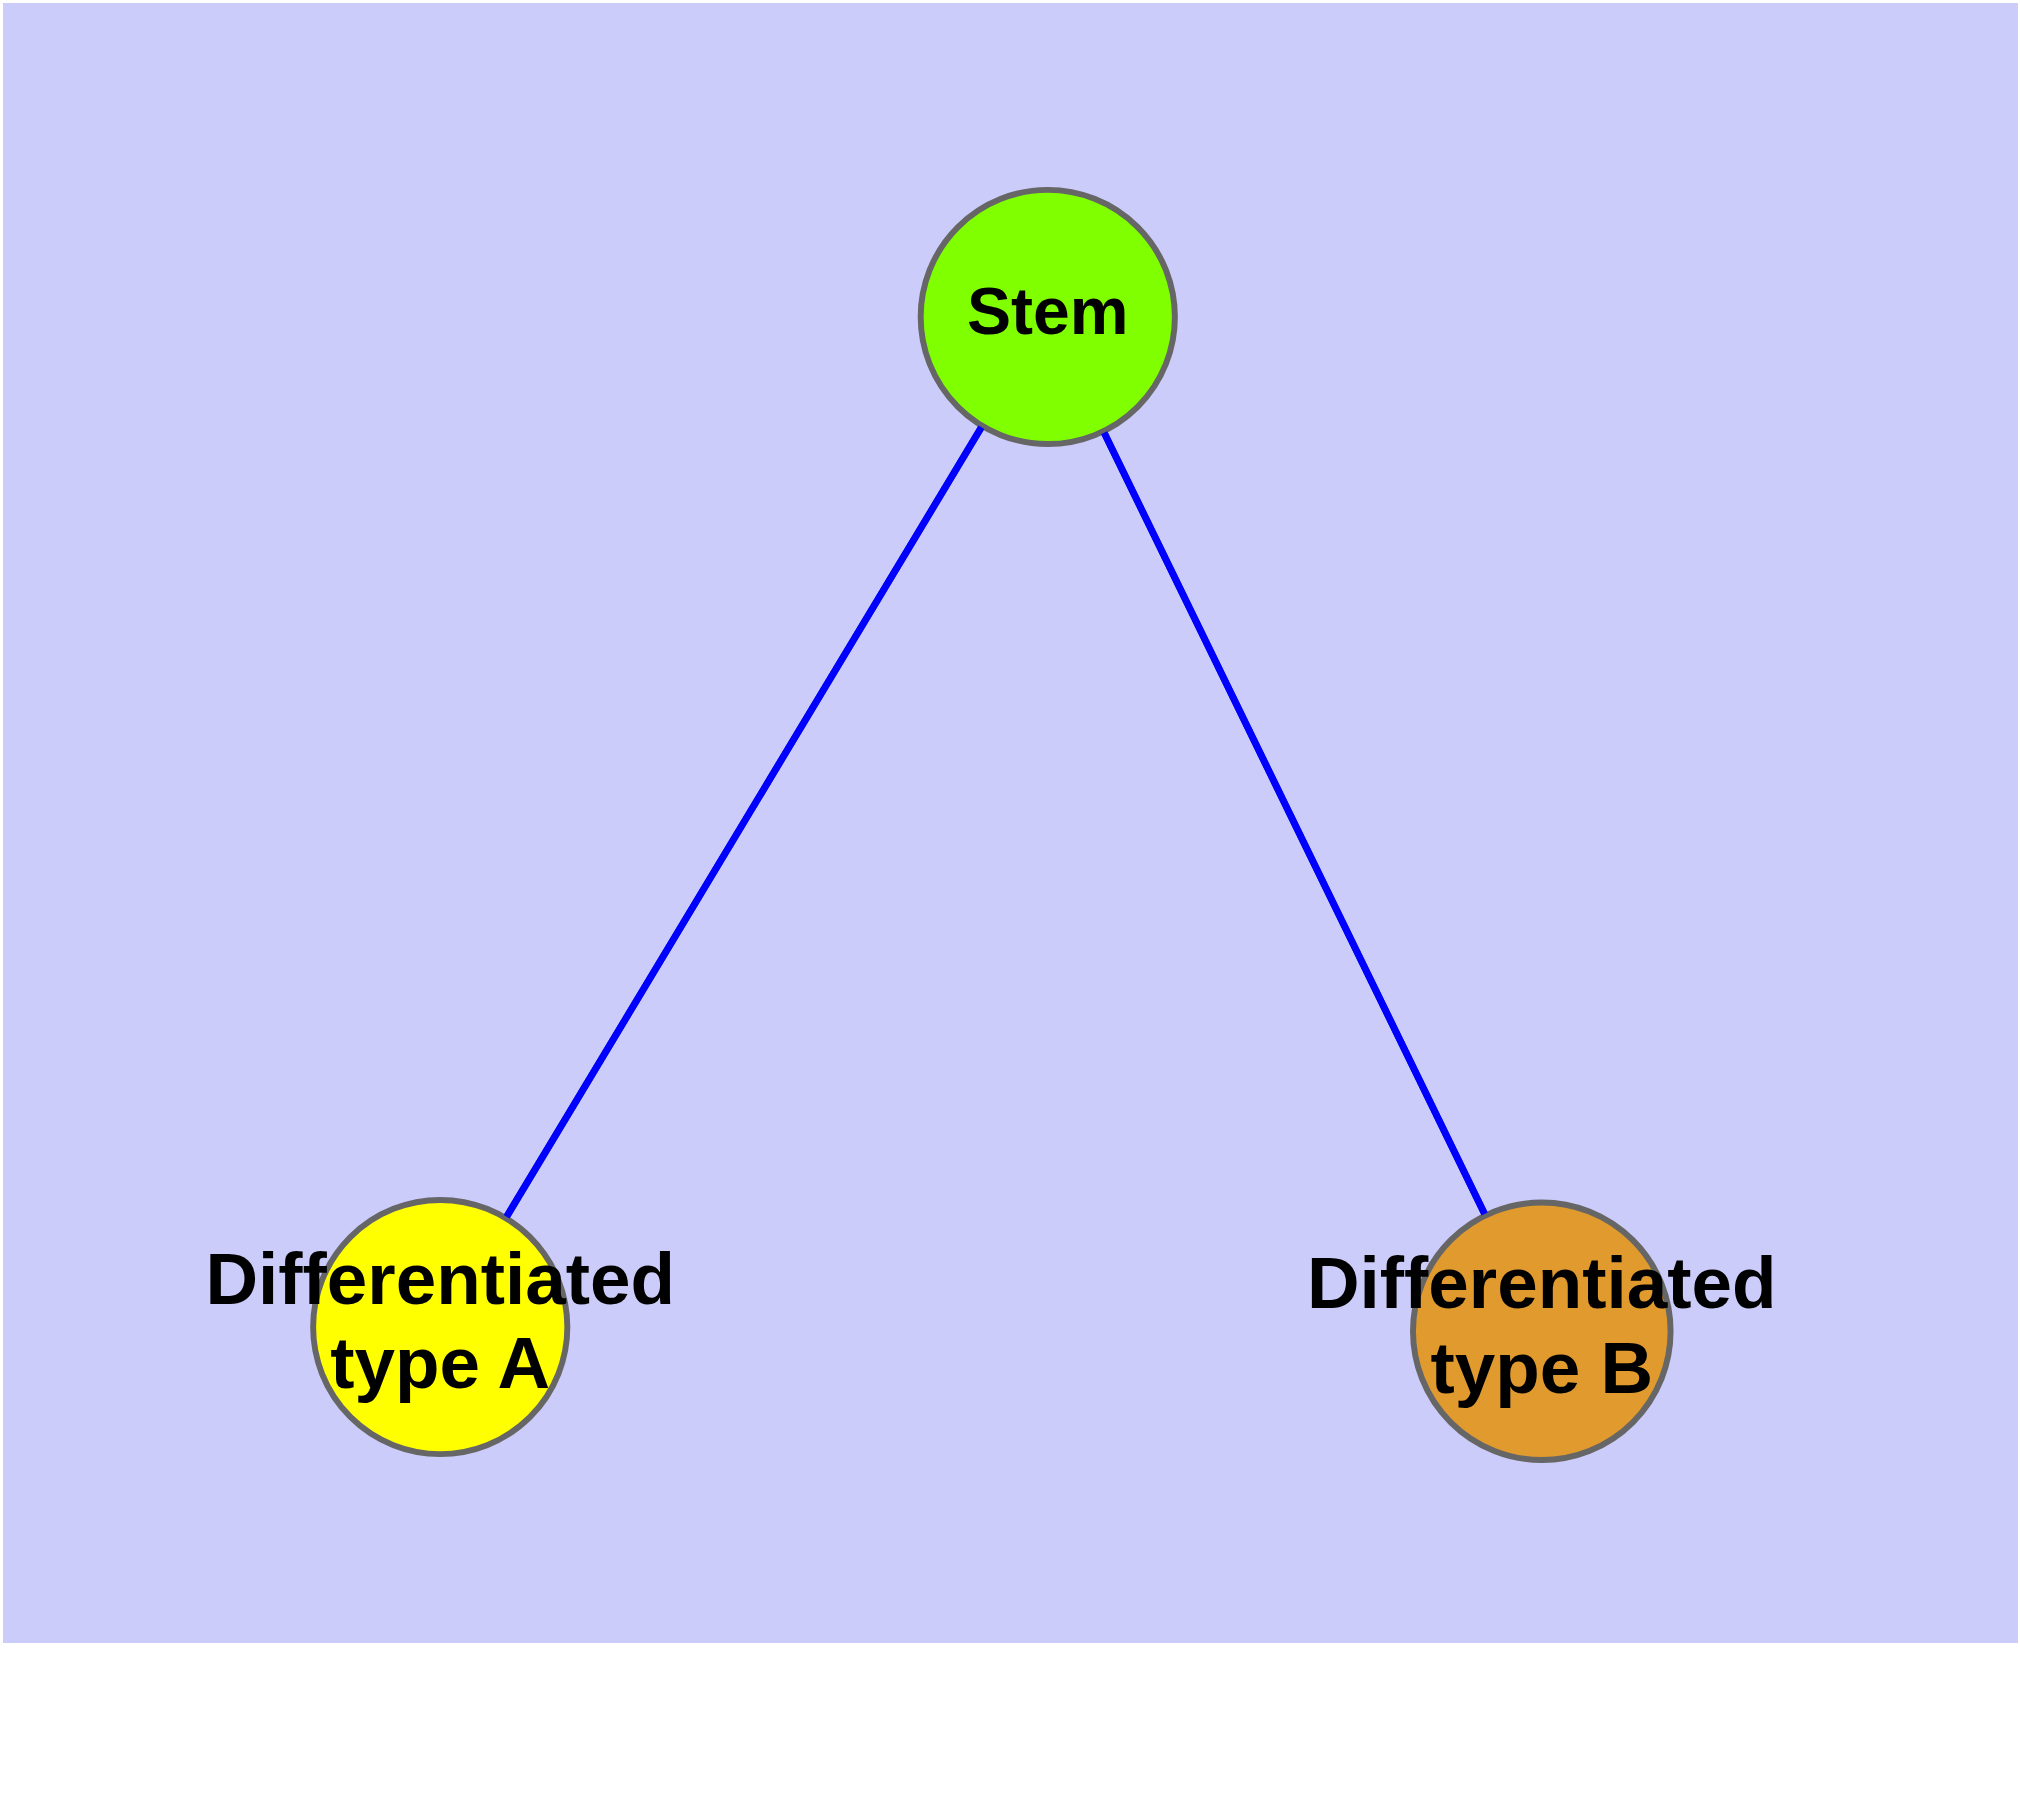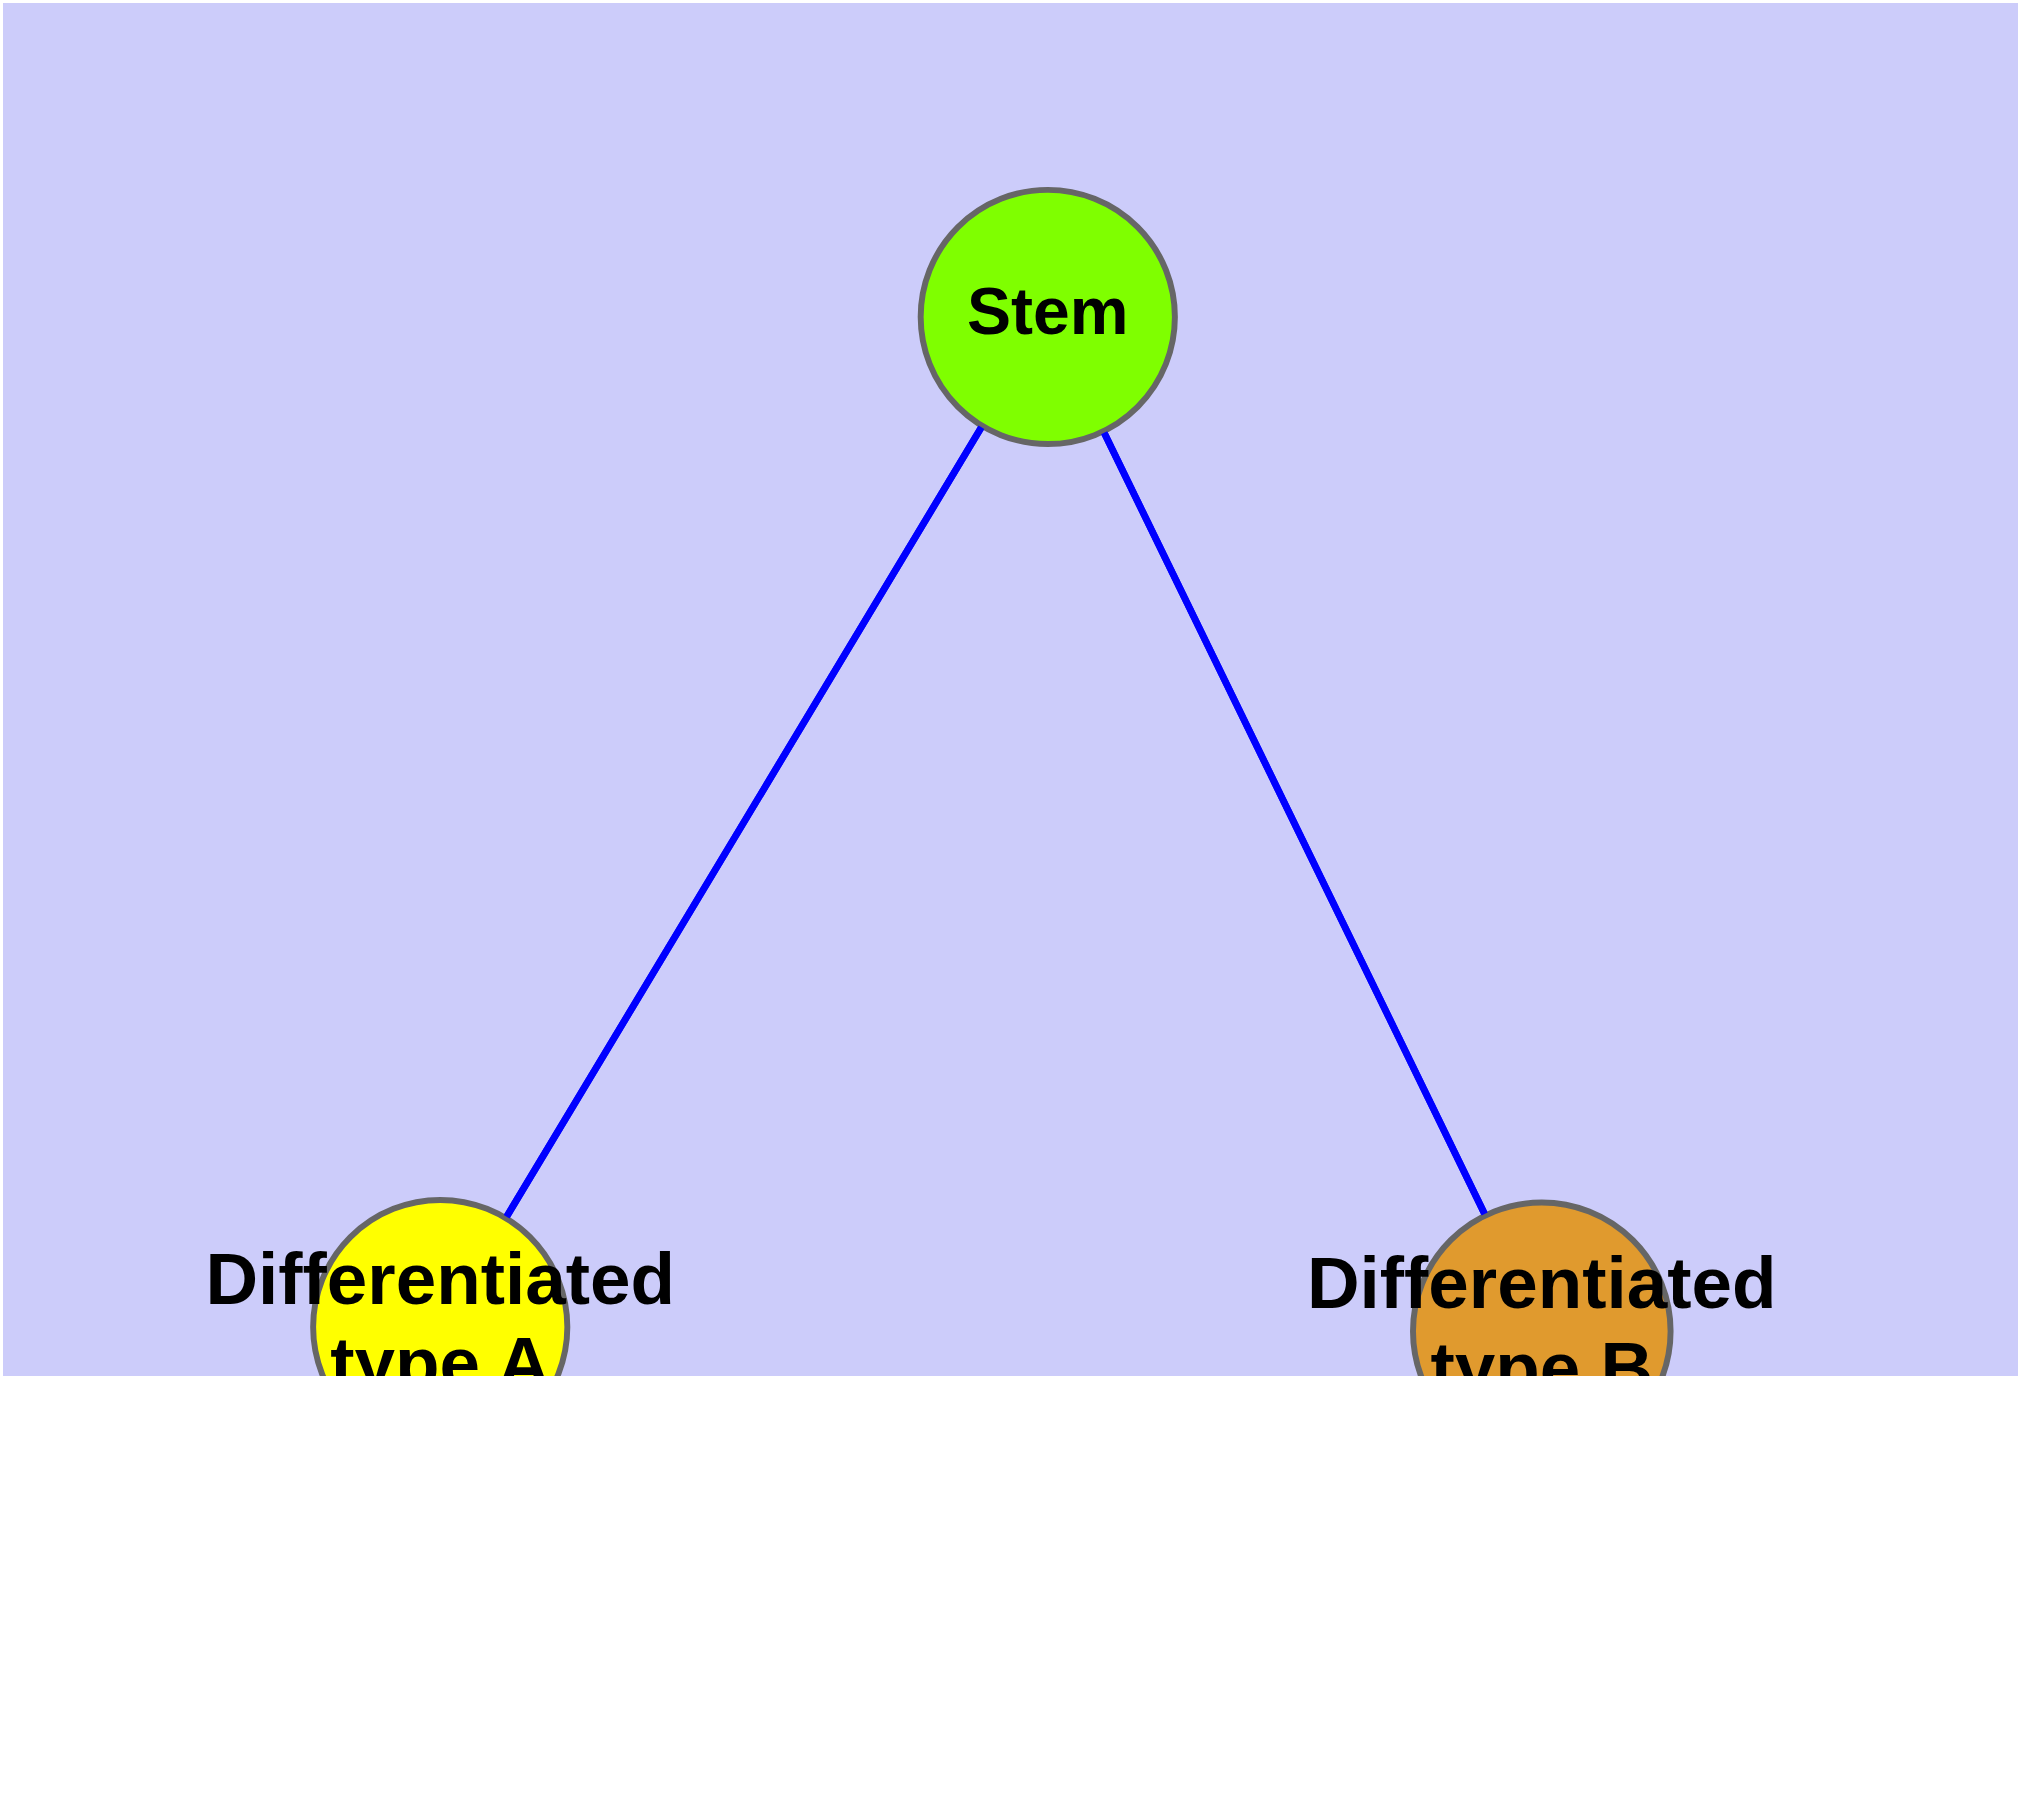--- a/index.html
+++ b/index.html
@@ -4,21 +4,21 @@
 <title>Cell Differentiation Graph</title>
 <style>
   html, body {
     margin: 0;
     padding: 0;
     background: #ffffff;
   }
   #canvas {
     position: relative;
     width: 2021px;
-    height: 1376px;
+    height: 1643px;
     background: #ffffff;
     overflow: hidden;
     font-family: "Liberation Sans", "DejaVu Sans", sans-serif;
   }
   #plot-area {
     position: absolute;
     left: 3.4px;
     top: 2.5px;
     width: 2015px;
     height: 1810px;

